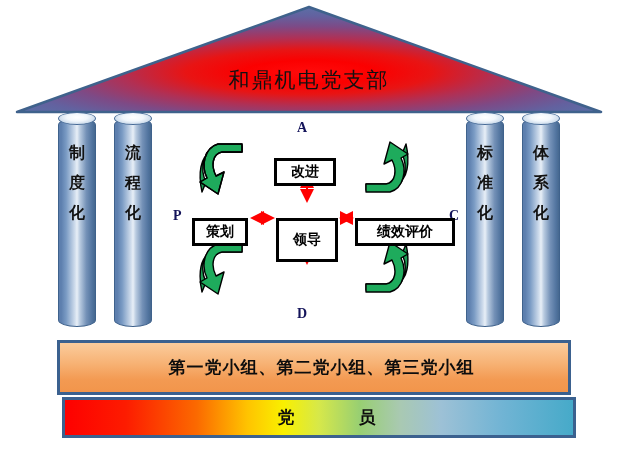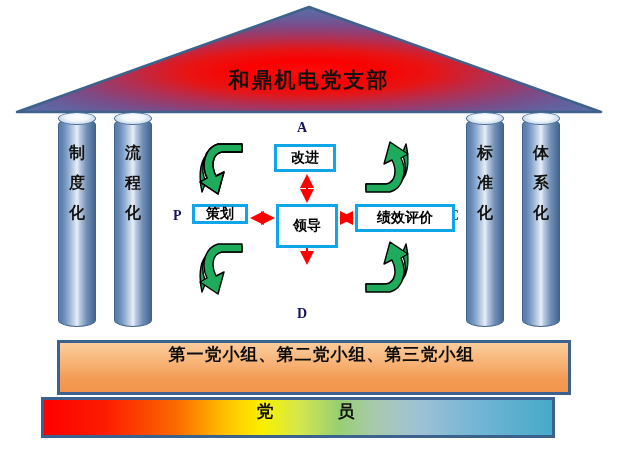--- a/index.html
+++ b/index.html
@@ -32,21 +32,21 @@
   }
   .roof-svg { display: block; }
 
   .roof-title {
     position: absolute;
     left: 0;
     top: 62px;
     width: 590px;
     text-align: center;
     font-size: 21px;
-    font-weight: 700;
+    font-weight: 400;
     color: #111111;
     letter-spacing: 2px;
     font-family: "Liberation Serif", "DejaVu Serif", serif;
     white-space: nowrap;
   }
 
   
   .pillar {
     position: absolute;
     width: 38px;
@@ -107,34 +107,35 @@
     position: absolute;
     left: 168px;
     top: 118px;
     width: 296px;
     height: 214px;
   }
 
   .node {
     position: absolute;
     background: #ffffff;
-    border: 3px solid #0ea5e9;
+    border: 3px solid #000000;
     box-sizing: border-box;
     display: flex;
     align-items: center;
     justify-content: center;
     font-size: 14px;
     font-weight: 700;
     color: #000000;
     font-family: "Liberation Serif", "DejaVu Serif", serif;
     white-space: nowrap;
     letter-spacing: 0px;
+    margin-top: 14px;
   }
   #node-top    { left: 106px; top: 26px;  width: 62px; height: 28px; }
-  #node-left   { left: 24px;  top: 86px;  width: 56px; height: 20px; }
+  #node-left   { left: 24px;  top: 86px;  width: 56px; height: 28px; }
   #node-center { left: 108px; top: 86px;  width: 62px; height: 44px; }
   #node-right  { left: 187px; top: 86px;  width: 100px; height: 28px; }
   #node-bottom { left: 92px;  top: 148px; width: 90px; height: 28px; }
 
   .plabel {
     position: absolute;
     font-size: 14px;
     font-weight: 700;
     color: #14145a;
     font-family: "Liberation Serif", "DejaVu Serif", serif;
@@ -161,40 +162,41 @@
   #ca-tr { left: 186px; top: 22px; }
   #ca-bl { left: 30px;  top: 122px; }
   #ca-br { left: 186px; top: 122px; }
 
   
   .bar {
     position: absolute;
     box-sizing: border-box;
     border: 3px solid #3b618f;
     display: flex;
+    align-items: center;
     justify-content: center;
     padding-left: 15px;
   }
   #bar-groups {
     left: 57px;
     top: 340px;
     width: 514px;
     height: 55px;
     background: linear-gradient(to bottom, #fbcc9c 0%, #f7b376 40%, #f39a52 75%, #f2954b 100%);
   }
   #bar-groups .bar-text {
     font-size: 17px;
     font-weight: 700;
     color: #0d0d0d;
     letter-spacing: 1px;
     font-family: "Liberation Serif", "DejaVu Serif", serif;
     white-space: nowrap;
   }
   #bar-members {
-    left: 41px;
+    left: 62px;
     top: 397px;
     width: 514px;
     height: 41px;
     background: linear-gradient(to right,
         #fe0000 0%,
         #fd1c00 12%,
         #fb6a00 26%,
         #ffc400 36%,
         #f9f000 43%,
         #d6e84a 50%,

